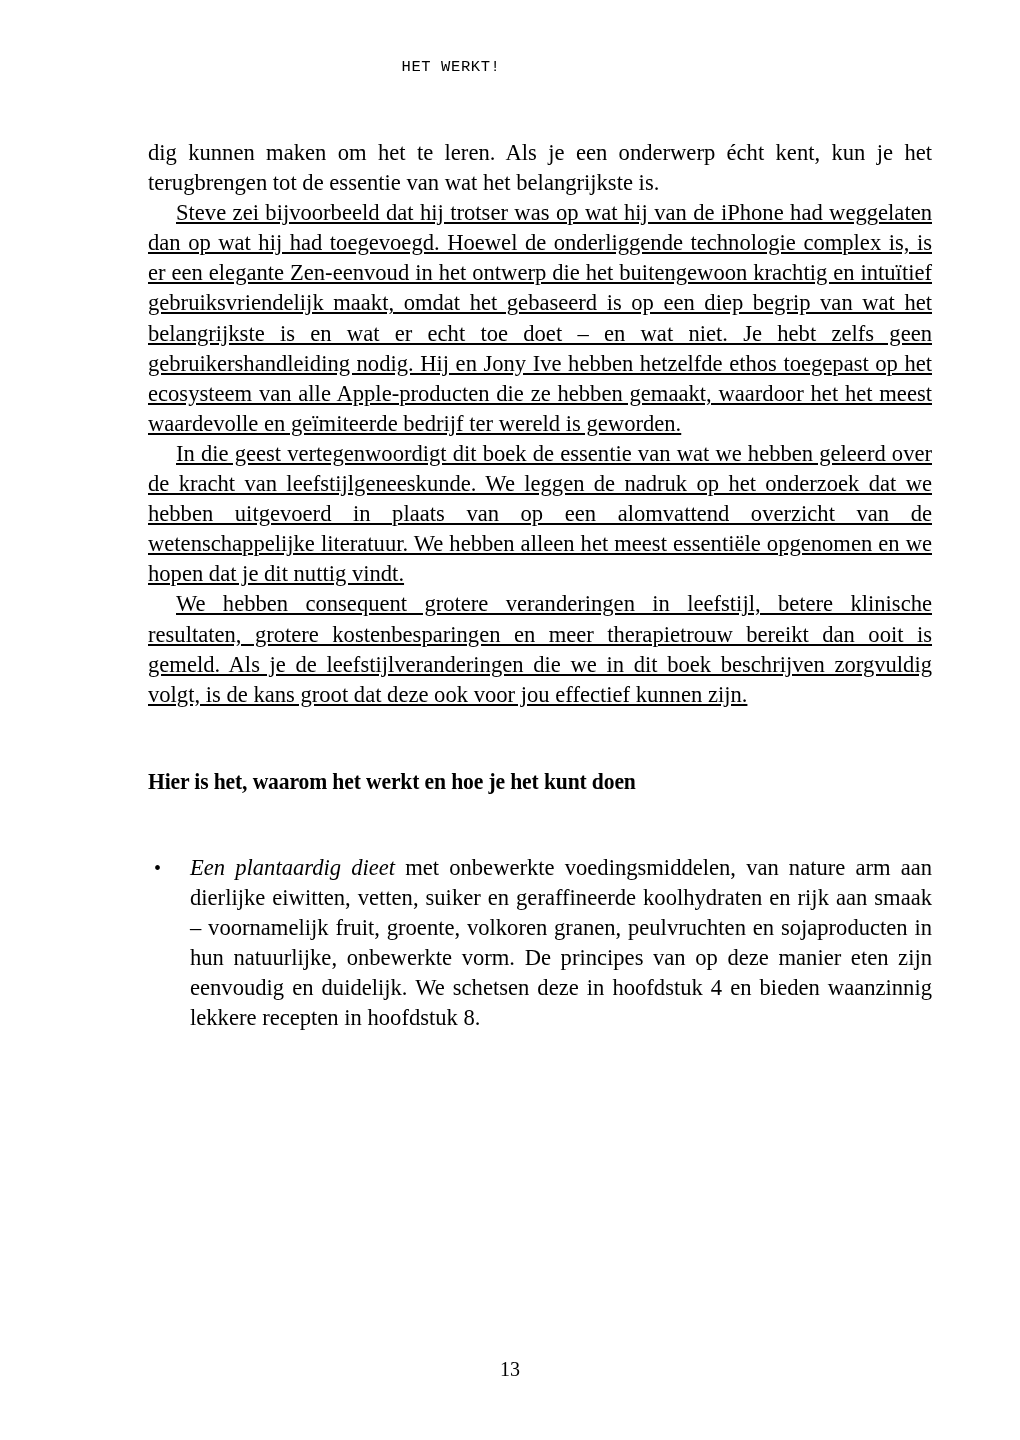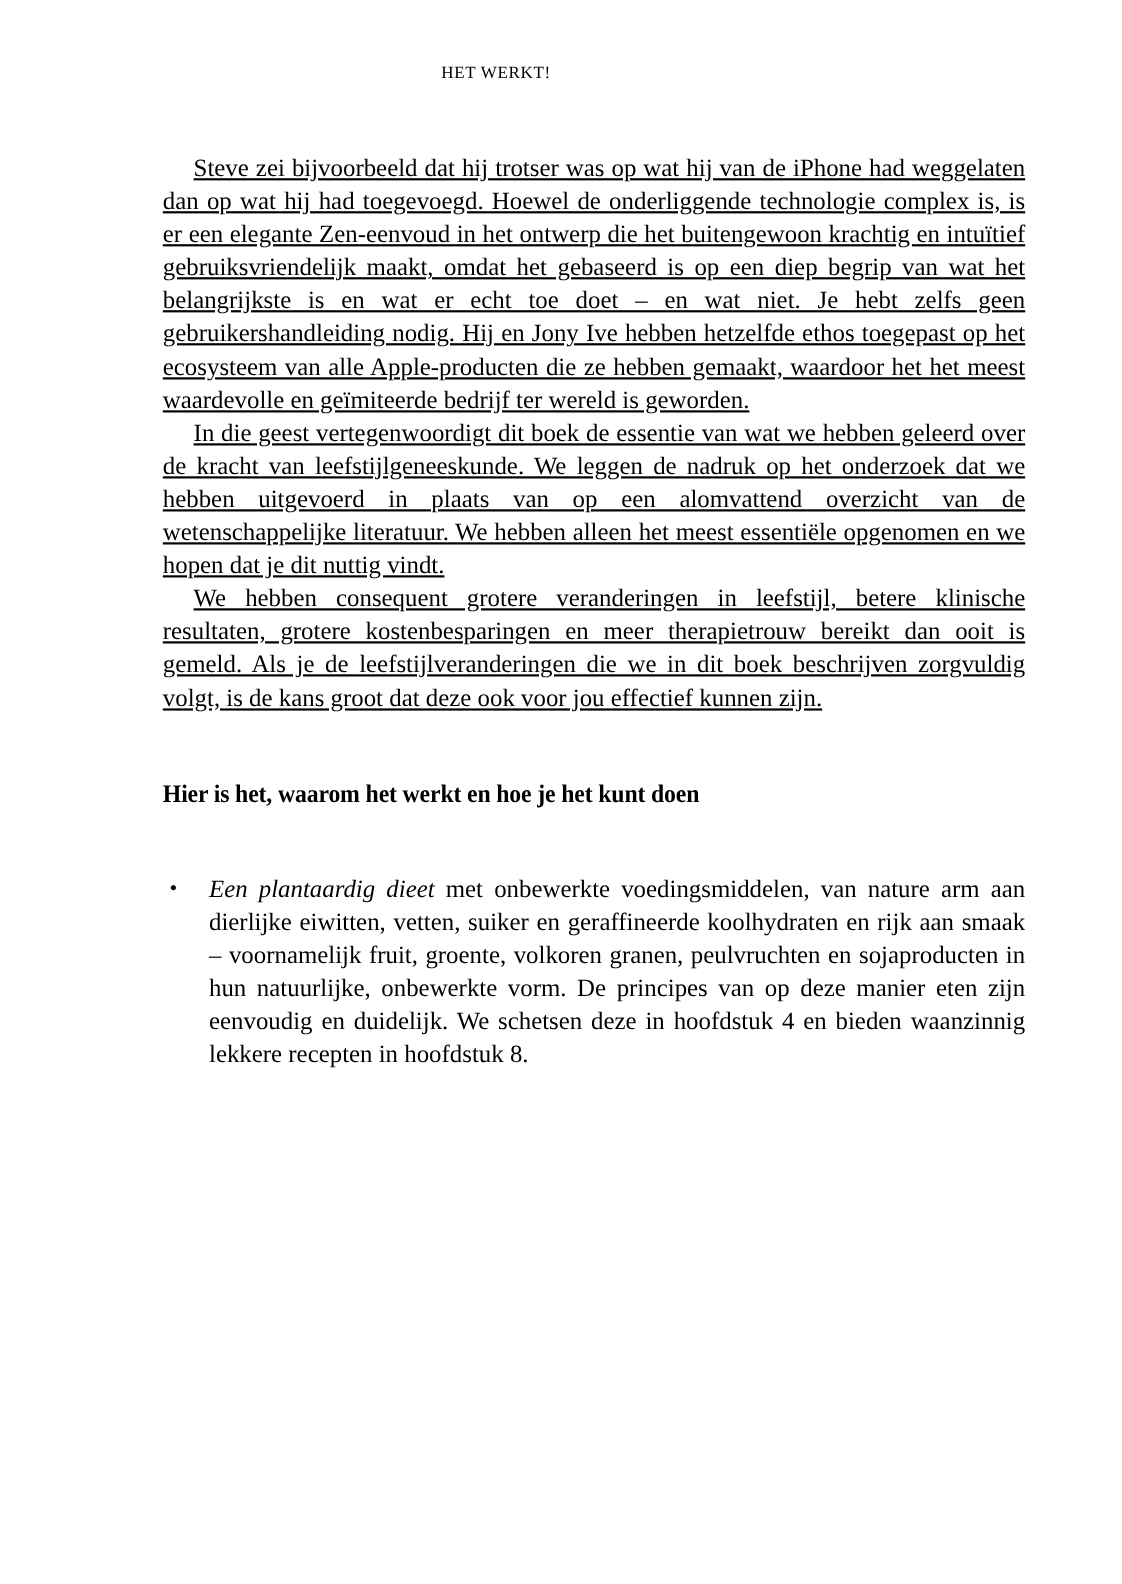--- a/index.html
+++ b/index.html
@@ -25,21 +25,21 @@
 
   
   .running-header {
     position: absolute;
     top: 58px;
     left: 0;
     width: 902px;
     text-align: center;
     font-size: 15.5px;
     letter-spacing: 0.6px;
-    font-family: Liberation Serif, serif;
+    font-family: Liberation Mono, monospace;
   }
 
   
   .textblock {
     position: absolute;
     top: 138px;
     left: 148px;
     width: 784px;
   }
 
@@ -111,20 +111,21 @@
 </style>
 </head>
 <body>
 
 <div class="page">
 
   <div class="running-header">HET WERKT!</div>
 
   <div class="textblock">
 
+    <p class="body">dig kunnen maken om het te leren. Als je een onderwerp écht kent, kun je het terugbrengen tot de essentie van wat het belangrijkste is.</p>
 
     <p class="body indent">Steve zei bijvoorbeeld dat hij trotser was op wat hij van de iPhone had weggelaten dan op wat hij had toegevoegd. Hoewel de onderliggende technologie complex is, is er een elegante Zen-eenvoud in het ontwerp die het buitengewoon krachtig en intuïtief gebruiksvriendelijk maakt, omdat het gebaseerd is op een diep begrip van wat het belangrijkste is en wat er echt toe doet – en wat niet. Je hebt zelfs geen gebruikershandleiding nodig. Hij en Jony Ive hebben hetzelfde ethos toegepast op het ecosysteem van alle Apple-producten die ze hebben gemaakt, waardoor het het meest waardevolle en geïmiteerde bedrijf ter wereld is geworden.</p>
 
     <p class="body indent">In die geest vertegenwoordigt dit boek de essentie van wat we hebben geleerd over de kracht van leefstijlgeneeskunde. We leggen de nadruk op het onderzoek dat we hebben uitgevoerd in plaats van op een alomvattend overzicht van de wetenschappelijke literatuur. We hebben alleen het meest essentiële opgenomen en we hopen dat je dit nuttig vindt.</p>
 
 
     <p class="body indent">We hebben consequent grotere veranderingen in leefstijl, betere klinische resultaten, grotere kostenbesparingen en meer therapietrouw bereikt dan ooit is gemeld. Als je de leefstijlveranderingen die we in dit boek beschrijven zorgvuldig volgt, is de kans groot dat deze ook voor jou effectief kunnen zijn.</p>
 
     <div class="spacer-before-heading"></div>
 
@@ -137,14 +138,15 @@
 
     <ul class="bullet-list">
       <li class="bullet-item">
         <span class="bullet-marker">•</span>
         <span class="italic-lead">Een plantaardig dieet</span><span> met onbewerkte voedingsmiddelen, van nature arm aan dierlijke eiwitten, vetten, suiker en geraffineerde koolhydraten en rijk aan smaak – voornamelijk fruit, groente, volkoren granen, peulvruchten en sojaproducten in hun natuurlijke, onbewerkte vorm. De principes van op deze manier eten zijn eenvoudig en duidelijk. We schetsen deze in hoofdstuk 4 en bieden waanzinnig lekkere recepten in hoofdstuk 8.</span>
       </li>
     </ul>
 
   </div>
 
+  <div class="folio">13</div>
 
 </div>
 
 </body></html>

